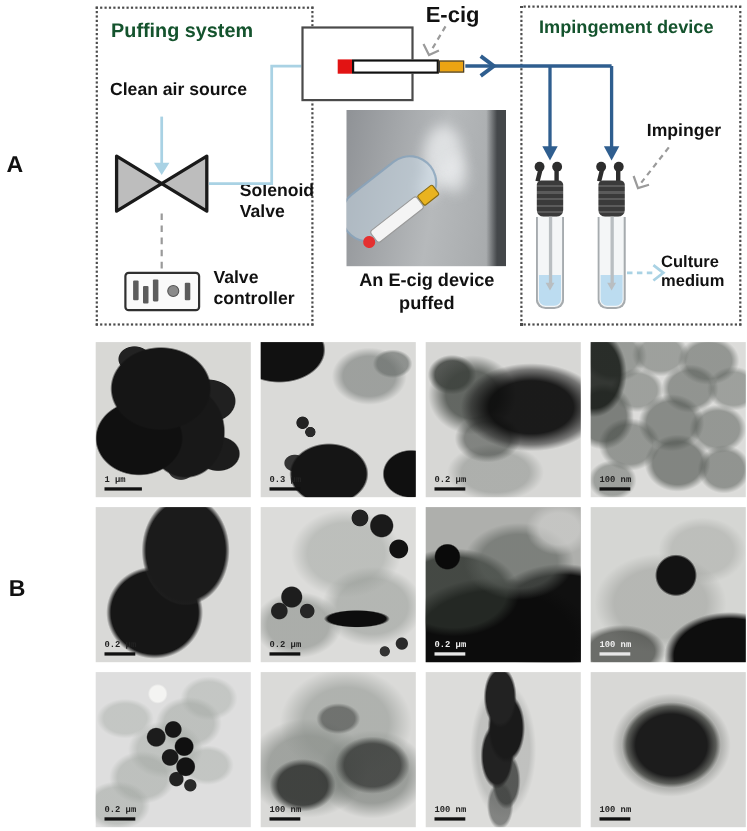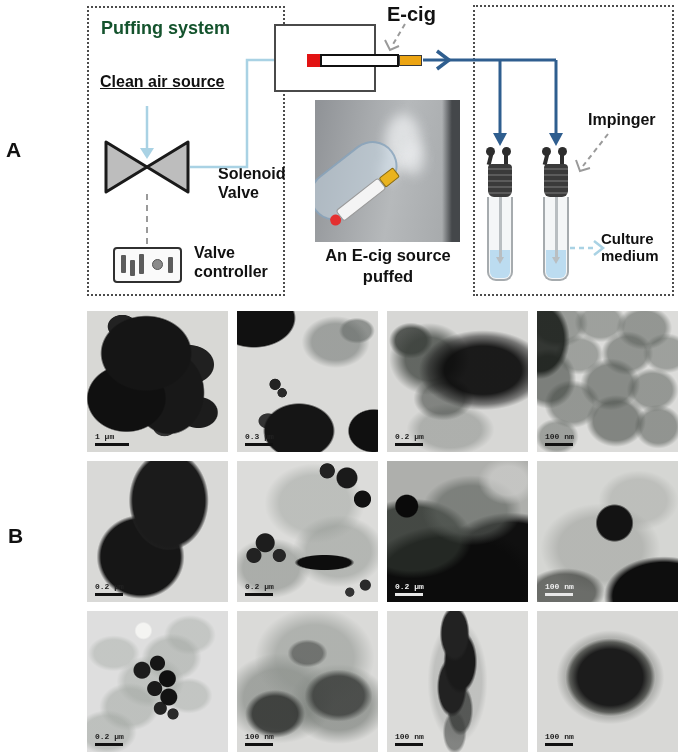--- a/index.html
+++ b/index.html
@@ -12,21 +12,21 @@
 
   
   .dashbox{position:absolute;border:2.5px dotted #4c4c4c;background:transparent;box-sizing:border-box;}
   #puffing-box{left:87px;top:6px;width:198px;height:290px;}
   #impinge-box{left:473px;top:5px;width:201px;height:291px;}
   .box-title{position:absolute;font-weight:bold;font-size:18px;color:#14532d;white-space:nowrap;}
   #puffing-title{left:101px;top:18px;}
   #impinge-title{left:490px;top:16px;font-size:16.5px;}
 
   .small-label{position:absolute;font-weight:bold;font-size:16px;color:#111;line-height:1.2;}
-  #clean-air-label{left:100px;top:72px;text-decoration:underline;}
+  #clean-air-label{left:100px;top:72px;}
   #valve-label{left:194px;top:164px;width:90px;margin-left:24px;}
   #controller-label{left:194px;top:243px;width:92px;}
   #ecig-label{left:387px;top:2px;font-size:20px;}
   #impinger-label{left:588px;top:110px;}
   #culture-label{left:601px;top:230px;width:72px;font-size:15px;line-height:1.15;}
 
   
   #controller-icon{left:113px;top:247px;width:69px;height:36px;border:2.5px solid #2f2f2f;
     border-radius:4px;background:#fafafa;box-sizing:border-box;}
   #controller-icon .bar{position:absolute;width:5px;background:#5c5c5c;border-radius:1px;}
@@ -230,20 +230,21 @@
   <div id="controller-icon" class="abs">
     <div class="bar c1"></div>
     <div class="bar c2"></div>
     <div class="bar c3"></div>
     <div class="dot"></div>
     <div class="bar c4"></div>
   </div>
   <div id="controller-label" class="small-label">Valve controller</div>
 
   <div id="impinge-box" class="dashbox"></div>
+  <div id="impinge-title" class="box-title">Impingement device</div>
 
   <div id="impinger-1" class="impinger">
     <div class="knob k1"></div>
     <div class="knob k2"></div>
     <div class="stem t1"></div>
     <div class="stem t2"></div>
     <div class="stopper"></div>
     <div class="bottle">
       <div class="liquid"></div>
       <div class="tube"></div>
@@ -319,21 +320,21 @@
     <div class="smoke s1"></div>
     <div class="smoke s2"></div>
     <div class="smoke s3"></div>
     <div class="holder"></div>
     <div class="cig">
       <div class="led"></div>
       <div class="body"></div>
       <div class="tip"></div>
     </div>
   </div>
-  <div id="photo-caption">An E-cig source puffed</div>
+  <div id="photo-caption">An E-cig device puffed</div>
 
   <div id="tem-grid">
     <div class="tem r1c1">
       <div class="scalebox">
         <span class="scale-label">1 μm</span>
         <div class="scale-bar"></div>
       </div>
     </div>
     <div class="tem r1c2">
       <div class="scalebox">

